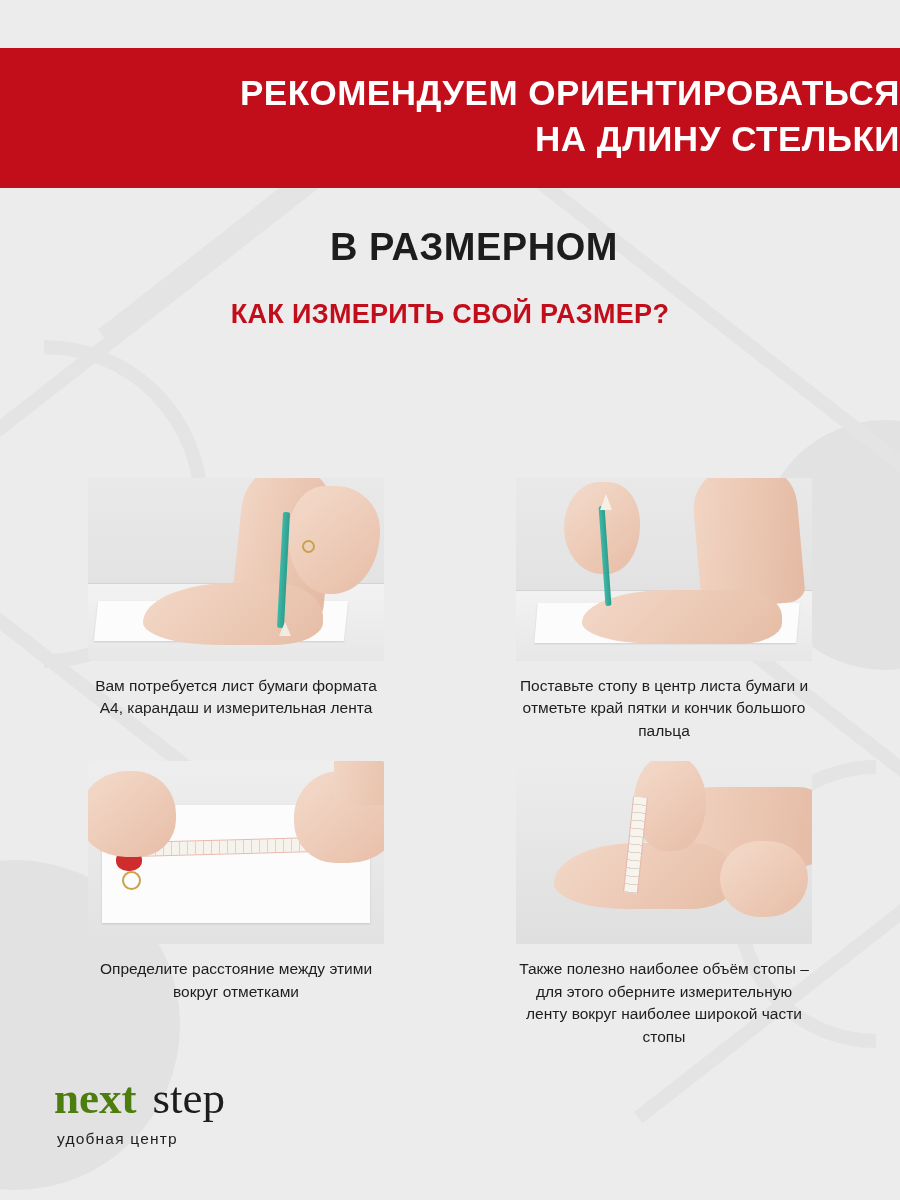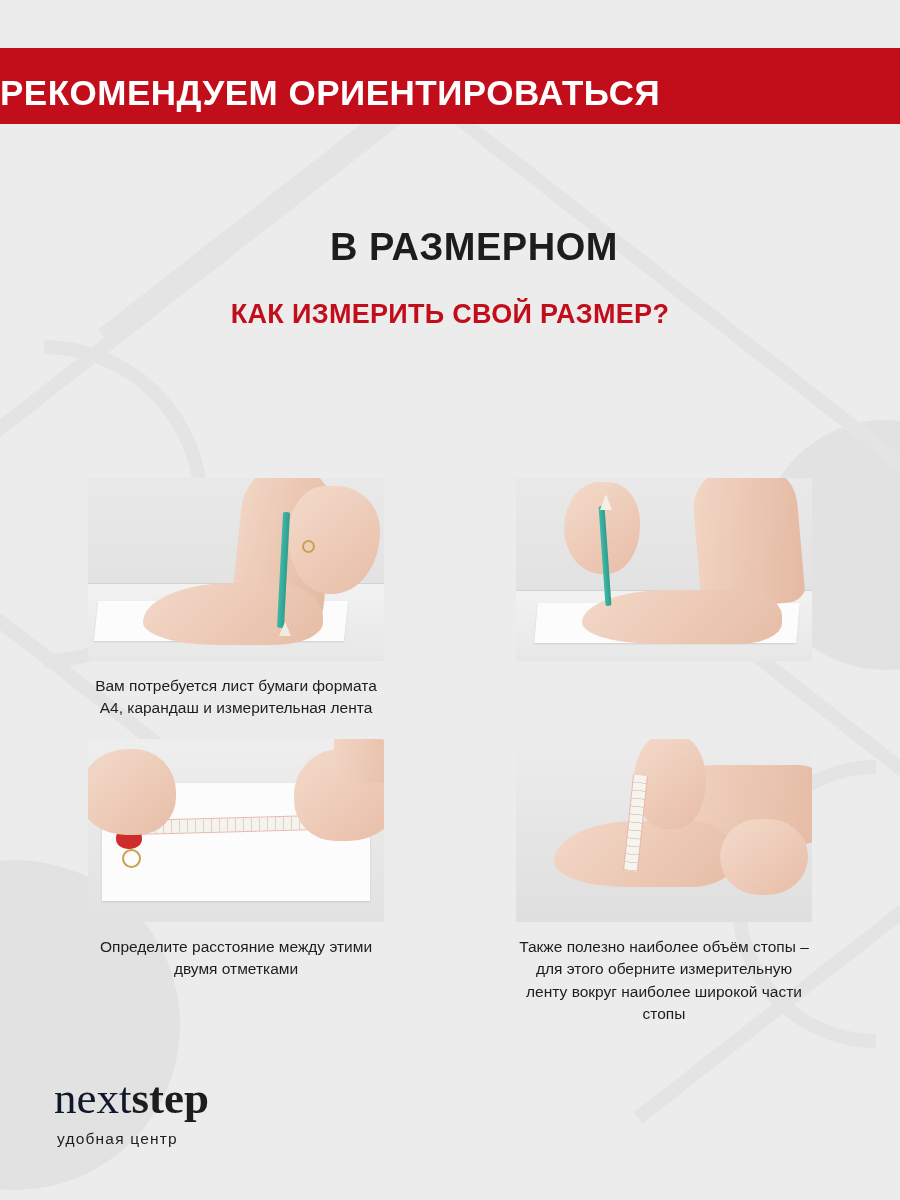--- a/index.html
+++ b/index.html
@@ -54,23 +54,23 @@
   }
   .arc-1 { width: 300px; height: 300px; left: -120px; top: 340px; clip-path: inset(0 0 0 50%); }
   .arc-2 { width: 260px; height: 260px; right: -120px; top: 760px; clip-path: inset(0 50% 0 0); }
 
   
   .banner {
     position: absolute;
     left: 0; top: 48px;
     width: 900px;
     background: #c20e1a;
-    padding: 22px 0 8px;
-    z-index: 2;
-    text-align: left;
+    padding: 22px 0 26px;
+    z-index: 2;
+    text-align: right;
   }
   .banner-line {
     color: #ffffff;
     font-size: 35px;
     font-weight: bold;
     letter-spacing: 0.5px;
     line-height: 1.32;
     text-transform: uppercase;
   }
 
@@ -188,22 +188,22 @@
     border-radius: 50%;
   }
 
   
   .logo-block {
     position: absolute;
     left: 54px; bottom: 52px;
     z-index: 2;
   }
   .logo-word { font-size: 45px; line-height: 1; font-family: "Liberation Serif", serif; }
-  .logo-next { color: #0f172a; font-weight: normal; }
-  .logo-step { color: #1d1d1d; font-weight: bold; }
+  .logo-next { color: #4d7c0f; font-weight: bold; }
+  .logo-step { color: #1d1d1d; font-weight: normal; margin-left: 16px; }
   .logo-tagline {
     margin-top: 9px;
     margin-left: 3px;
     color: #1d1d1d;
     font-size: 15.5px;
     letter-spacing: 1.2px;
   }
 </style>
 </head>
 <body>
@@ -216,20 +216,21 @@
   <div class="bg-stripe stripe-3"></div>
   <div class="bg-stripe stripe-4"></div>
   <div class="bg-stripe stripe-5"></div>
   <div class="bg-stripe stripe-6"></div>
   <div class="bg-arc arc-1"></div>
   <div class="bg-arc arc-2"></div>
 </div>
 
 <div class="banner">
   <div class="banner-line">РЕКОМЕНДУЕМ ОРИЕНТИРОВАТЬСЯ</div>
+  <div class="banner-line">НА ДЛИНУ СТЕЛЬКИ</div>
 </div>
 
 <div class="head-block">
   <div class="head-line">В РАЗМЕРНОМ</div>
   <div class="sub-head">КАК ИЗМЕРИТЬ СВОЙ РАЗМЕР?</div>
 </div>
 
 <div class="steps">
 
   <div class="step">
@@ -251,34 +252,35 @@
     <div class="photo">
       <div class="ph-bg"></div>
       <div class="table-top" style="height:38%"></div>
       <div class="paper" style="left:20px; bottom:18px; width:262px; height:40px; transform:skewX(-5deg);"></div>
       <div class="leg" style="left:180px; top:-12px; width:104px; height:140px; transform:rotate(-5deg);"></div>
       <div class="foot" style="left:66px; top:112px; width:200px; height:54px; border-radius:50% 26% 26% 44% / 70% 56% 44% 46%;"></div>
       <div class="hand" style="left:48px; top:4px; width:76px; height:92px; border-radius:46% 42% 44% 50% / 50% 44% 52% 50%;"></div>
       <div class="pencil" style="left:86px; top:28px; width:6px; height:100px; transform:rotate(-4deg);"></div>
       <div class="pencil-tip" style="left:84px; top:16px; border-bottom:none; border-top:16px solid #f4f0e6; transform:rotate(180deg);"></div>
     </div>
+    <div class="caption">Поставьте стопу в центр листа бумаги и отметьте край пятки и кончик большого пальца</div>
   </div>
 
   <div class="step">
     <div class="photo">
       <div class="ph-bg" style="background:linear-gradient(#eeeeee,#e2e2e2)"></div>
       <div class="paper" style="left:14px; top:44px; width:268px; height:118px;"></div>
       <div class="tape" style="left:44px; top:78px; width:220px; height:13px; transform:rotate(-1.5deg);"></div>
       <div class="tape-case" style="left:28px; top:88px; width:26px; height:22px; border-radius:50% 50% 45% 45%;"></div>
       <div class="ring" style="left:34px; top:110px; width:15px; height:15px;"></div>
       <div class="hand" style="left:-8px; top:10px; width:96px; height:86px; border-radius:50% 44% 40% 48% / 50% 50% 44% 44%;"></div>
       <div class="hand" style="right:-14px; top:10px; width:104px; height:92px; border-radius:44% 50% 48% 40% / 50% 50% 44% 44%;"></div>
       <div class="leg" style="right:-30px; top:-26px; width:80px; height:70px;"></div>
     </div>
-    <div class="caption">Определите расстояние между этими двумя отметками</div>
+    <div class="caption">Определите расстояние между этими вокруг отметками</div>
   </div>
 
   <div class="step">
     <div class="photo">
       <div class="ph-bg" style="background:linear-gradient(#ececec,#dfdfdf)"></div>
       <div class="leg" style="right:-20px; top:26px; width:180px; height:80px; border-radius:40% 20% 20% 40% / 60% 50% 50% 50%;"></div>
       <div class="foot" style="left:38px; top:82px; width:180px; height:66px; border-radius:52% 26% 28% 46% / 70% 58% 42% 44%;"></div>
       <div class="hand" style="left:118px; top:-6px; width:72px; height:96px; border-radius:46% 46% 42% 44% / 48% 48% 50% 50%;"></div>
       <div class="hand" style="right:4px; top:80px; width:88px; height:76px; border-radius:44% 46% 46% 44% / 50% 48% 50% 50%;"></div>
       <div class="tape" style="left:112px; top:36px; width:13px; height:96px; background:repeating-linear-gradient(180deg,#f7f3ed 0,#f7f3ed 7px,#ddd3c7 7px,#ddd3c7 8px); border:none; border-left:1px solid #e8b9b0; border-right:1px solid #e8b9b0; transform:rotate(6deg);"></div>

